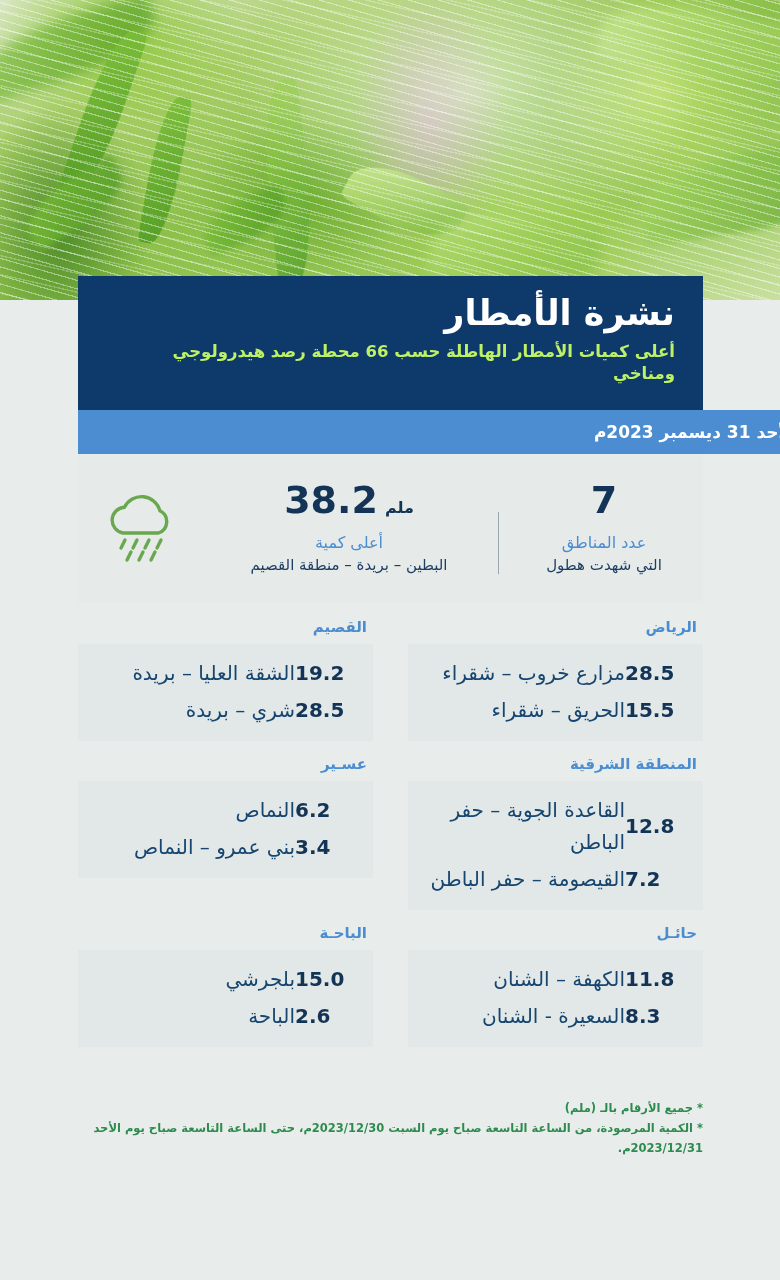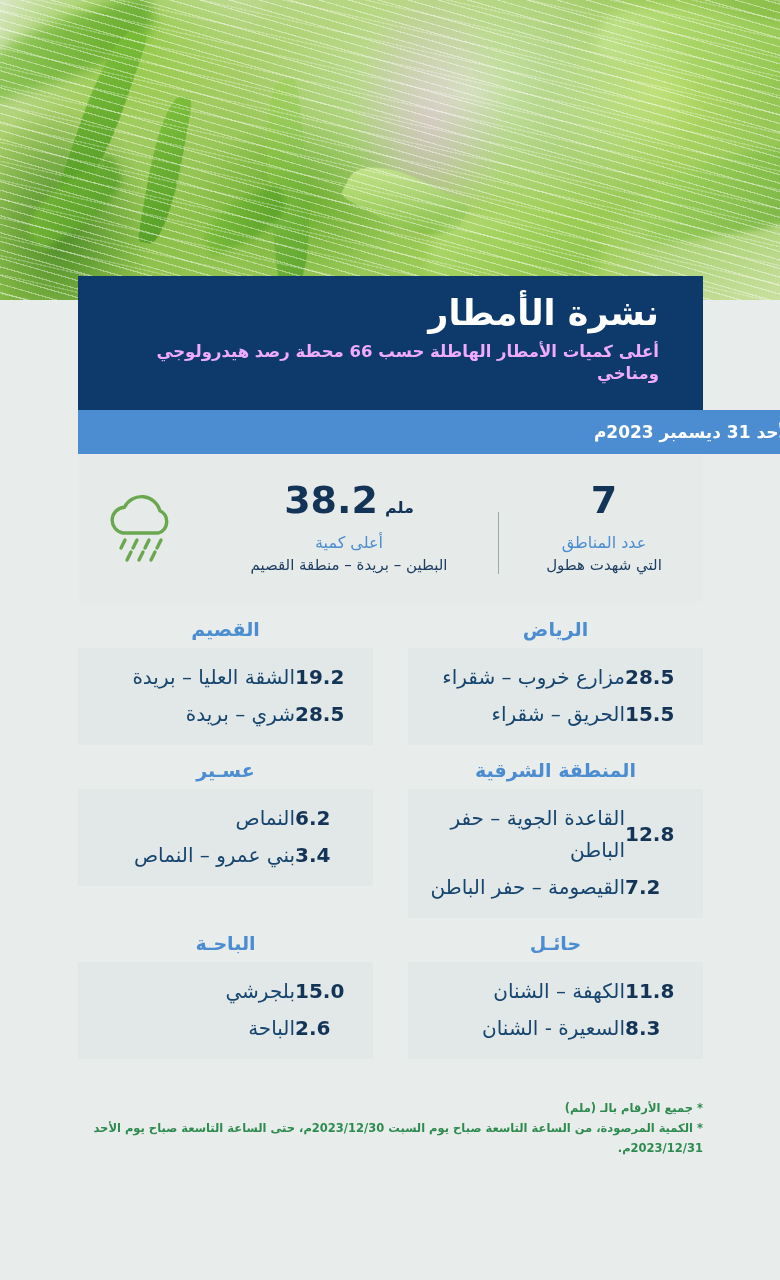--- a/index.html
+++ b/index.html
@@ -55,29 +55,29 @@
   }
   .hero .mist {
     position:absolute; inset:0;
     background:radial-gradient(ellipse 330px 210px at 470px 90px, rgba(255,255,255,.55) 0%, rgba(255,255,255,0) 70%);
   }
 
   
   .banner {
     position:absolute; left:78px; top:276px; width:625px; height:134px;
     background:#0e3a6b;
-    padding:16px 44px 0 28px;
+    padding:16px 28px 0 28px;
     text-align:right;
   }
   .banner-title {
     color:#ffffff; font-size:35px; font-weight:bold; line-height:1.22;
     letter-spacing:-.3px;
   }
   .banner-sub {
-    color:#f0abfc; font-size:16.5px; font-weight:bold; margin-top:6px;
+    color:#bef264; font-size:16.5px; font-weight:bold; margin-top:6px;
     line-height:1.35;
   }
   .datebar {
     position:absolute; left:78px; top:410px; width:751px; height:44px;
     background:#4b8dd0;
     display:flex; align-items:center; justify-content:flex-start;
     padding:0 32px;
   }
   .datebar-text { color:#ffffff; font-size:17px; font-weight:bold; }
 
@@ -102,21 +102,21 @@
   }
 
   
   .grid {
     position:absolute; left:78px; top:618px; width:625px;
     display:flex; flex-wrap:wrap; justify-content:space-between;
     row-gap:14px;
   }
   .region { width:295px; }
   .region-title {
-    color:#4b8dd0; font-size:19px; font-weight:bold; text-align:center;
+    color:#4b8dd0; font-size:15px; font-weight:bold; text-align:right;
     padding:0 6px 8px 6px; letter-spacing:1.2px;
   }
   .region-card {
     background:#e2e8e7; padding:13px 16px 15px 16px; min-height:88px;
     display:flex; flex-direction:column; justify-content:center; gap:5px;
   }
   .station-row {
     display:flex; flex-direction:row; align-items:center; justify-content:space-between;
   }
   .station-name { color:#16456f; font-size:20px; line-height:1.6; text-align:right; flex:1; }

